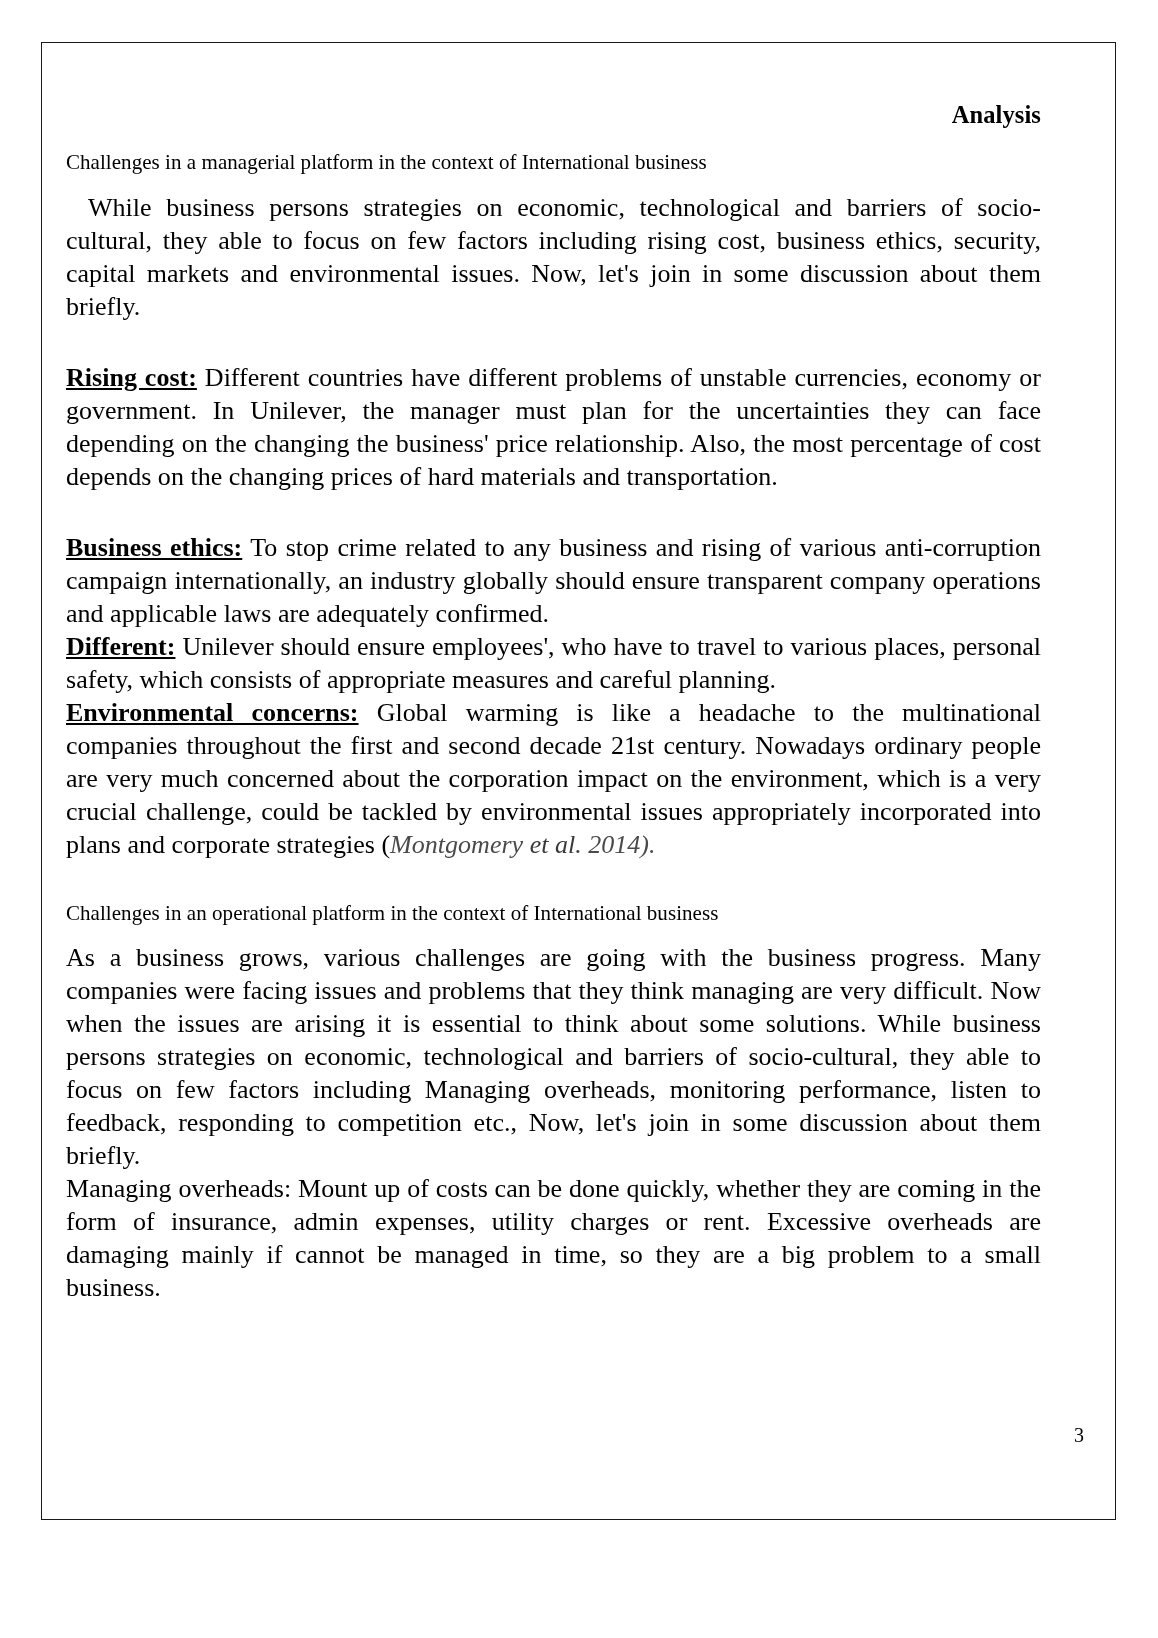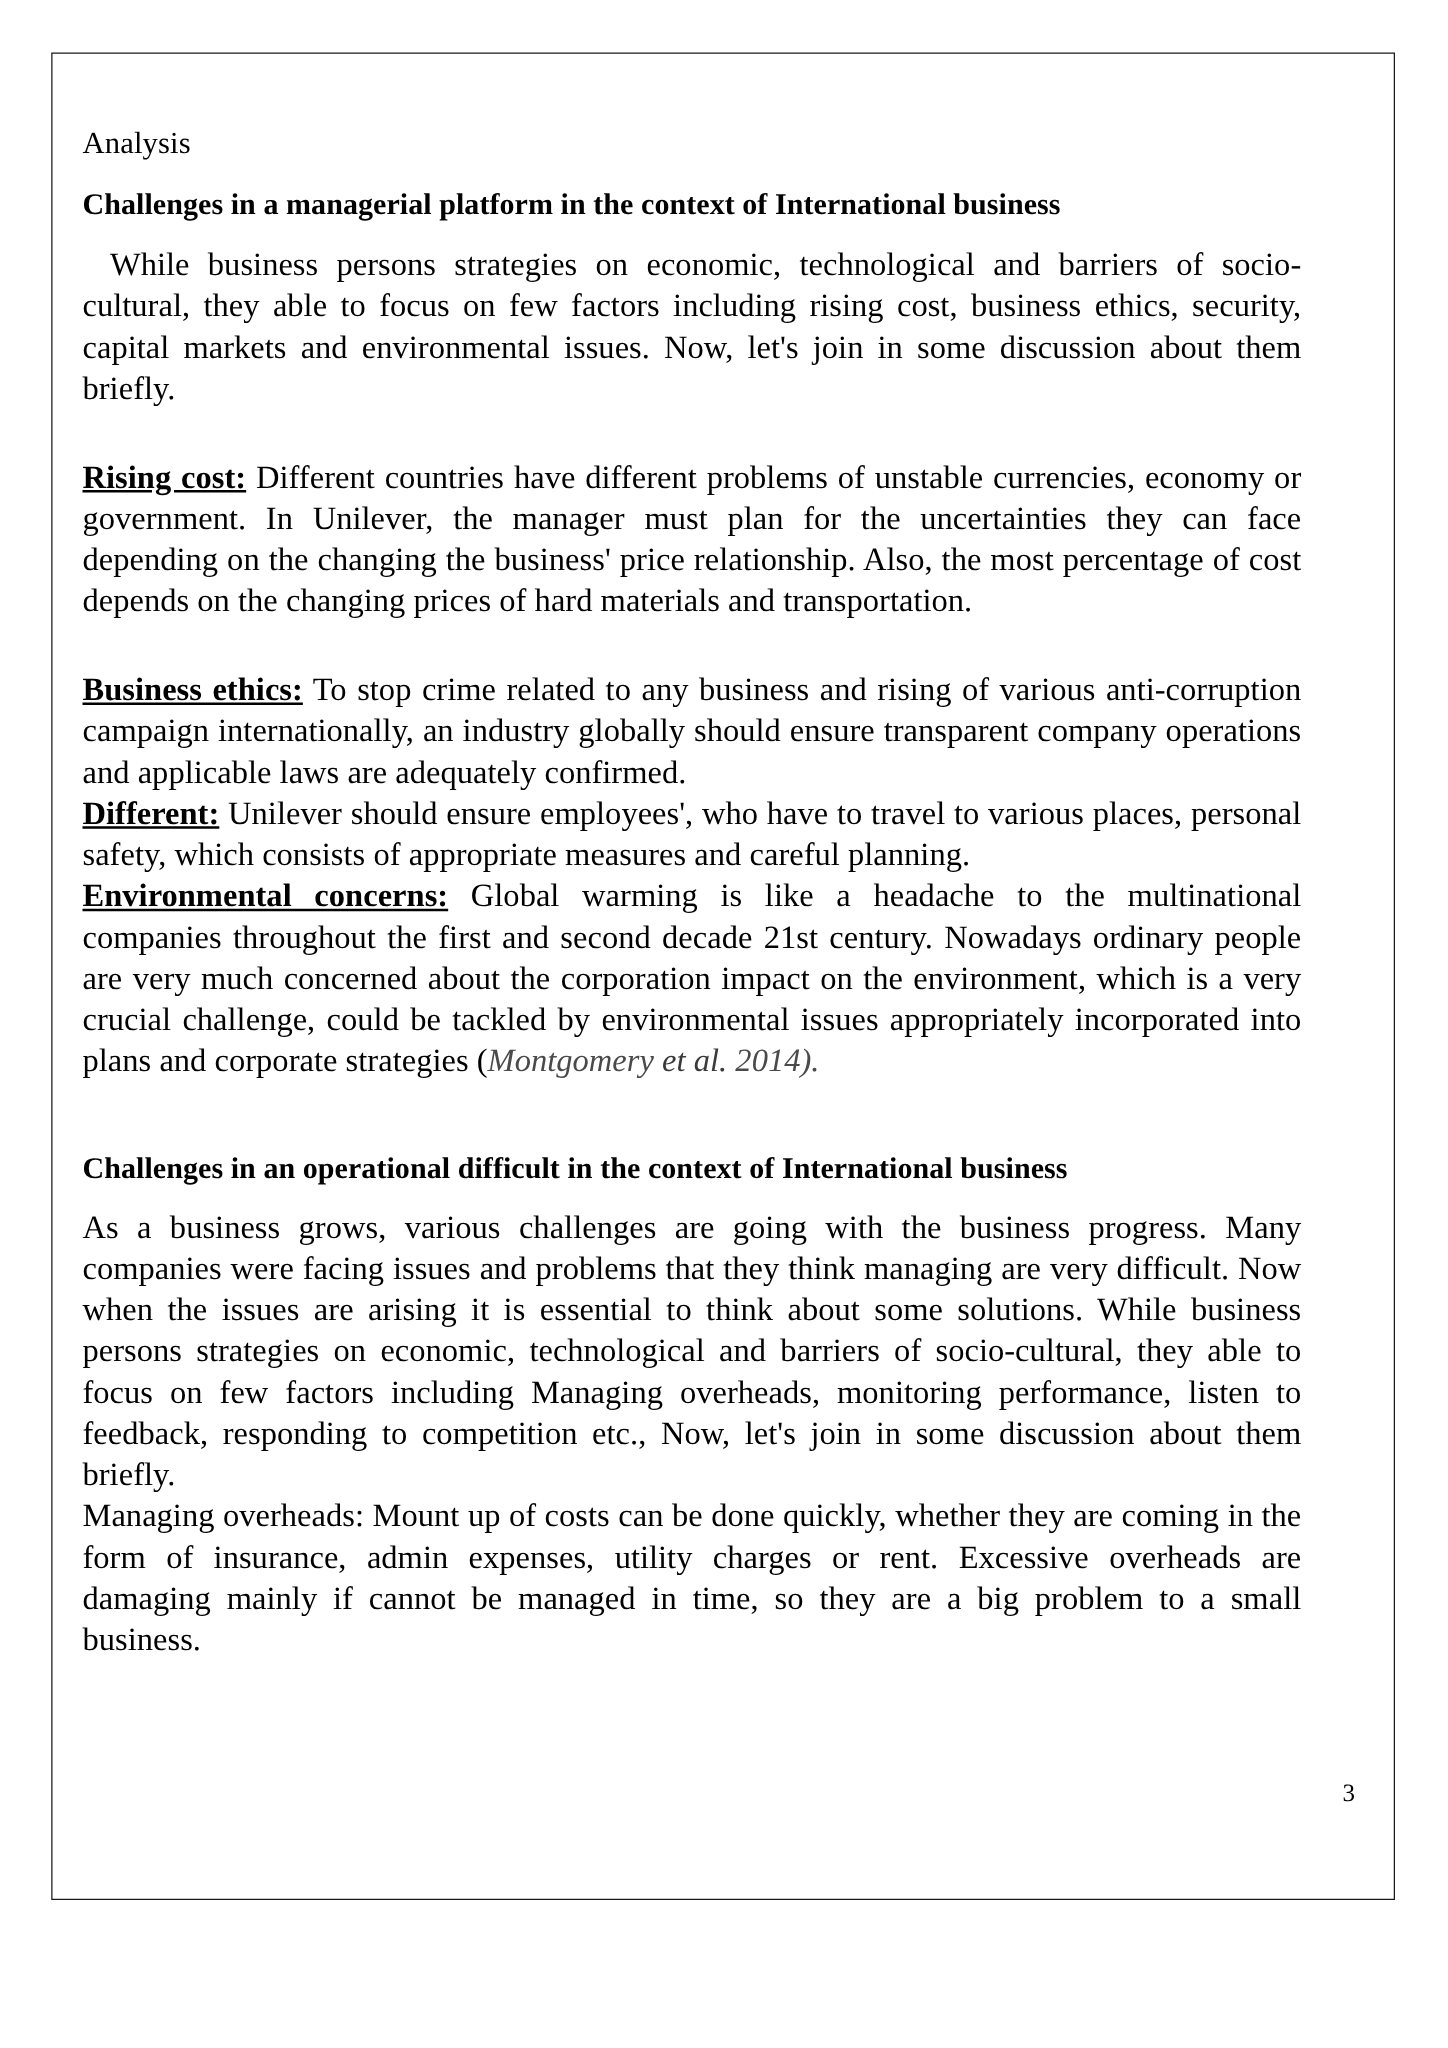--- a/index.html
+++ b/index.html
@@ -36,30 +36,31 @@
 
   .content {
     position: absolute;
     left: 66px;
     top: 100px;
     width: 975px;
   }
 
   h1.doc-title {
     font-size: 24.5px;
-    font-weight: normal;
+    font-weight: bold;
     margin: 0 0 20px 0;
     line-height: 1.2;
     letter-spacing: 0.1px;
+    text-align: right;
   }
 
   h2.section-heading {
-    font-size: 24px;
-    font-weight: bold;
-    margin: 17px 0 14px 0;
+    font-size: 21px;
+    font-weight: normal;
+    margin: 1px 0 14px 0;
     line-height: 1.3;
     letter-spacing: 0.05px;
   }
 
   p.body-text {
     font-size: 26px;
     line-height: 33px;
     margin: 0;
     text-align: justify;
     text-justify: inter-word;
@@ -133,21 +134,21 @@
       <span class="lead-underline">Different:</span><span> Unilever should ensure employees', who have to travel to various places, personal safety, which consists of appropriate measures and careful planning.</span>
     </p>
 
 
     <p class="body-text">
       <span class="lead-underline">Environmental concerns:</span><span> Global warming is like a headache to the multinational companies throughout the first and second decade 21st century. Nowadays ordinary people are very much concerned about the corporation impact on the environment, which is a very crucial challenge, could be tackled by environmental issues appropriately incorporated into plans and corporate strategies (</span><span class="citation">Montgomery </span><span class="citation-italic">et al.</span><span class="citation"> 2014).</span>
     </p>
 
     <div class="spacer-lg"></div>
 
-    <h2 class="section-heading">Challenges in an operational difficult in the context of International business</h2>
+    <h2 class="section-heading">Challenges in an operational platform in the context of International business</h2>
 
     <p class="body-text">
       <span>As a business grows, various challenges are going with the business progress. Many companies were facing issues and problems that they think managing are very difficult. Now when the issues are arising it is essential to think about some solutions. While business persons strategies on economic, technological and barriers of socio-cultural, they able to focus on few factors including Managing overheads, monitoring performance, listen to feedback, responding to competition etc., Now, let's join in some discussion about them briefly.</span>
     </p>
 
     <p class="body-text">
       <span class="lead-bold">Managing overheads:</span><span> Mount up of costs can be done quickly, whether they are coming in the form of insurance, admin expenses, utility charges or rent. Excessive overheads are damaging mainly if cannot be managed in time, so they are a big problem to a small business.</span>
     </p>
 
   </div>

